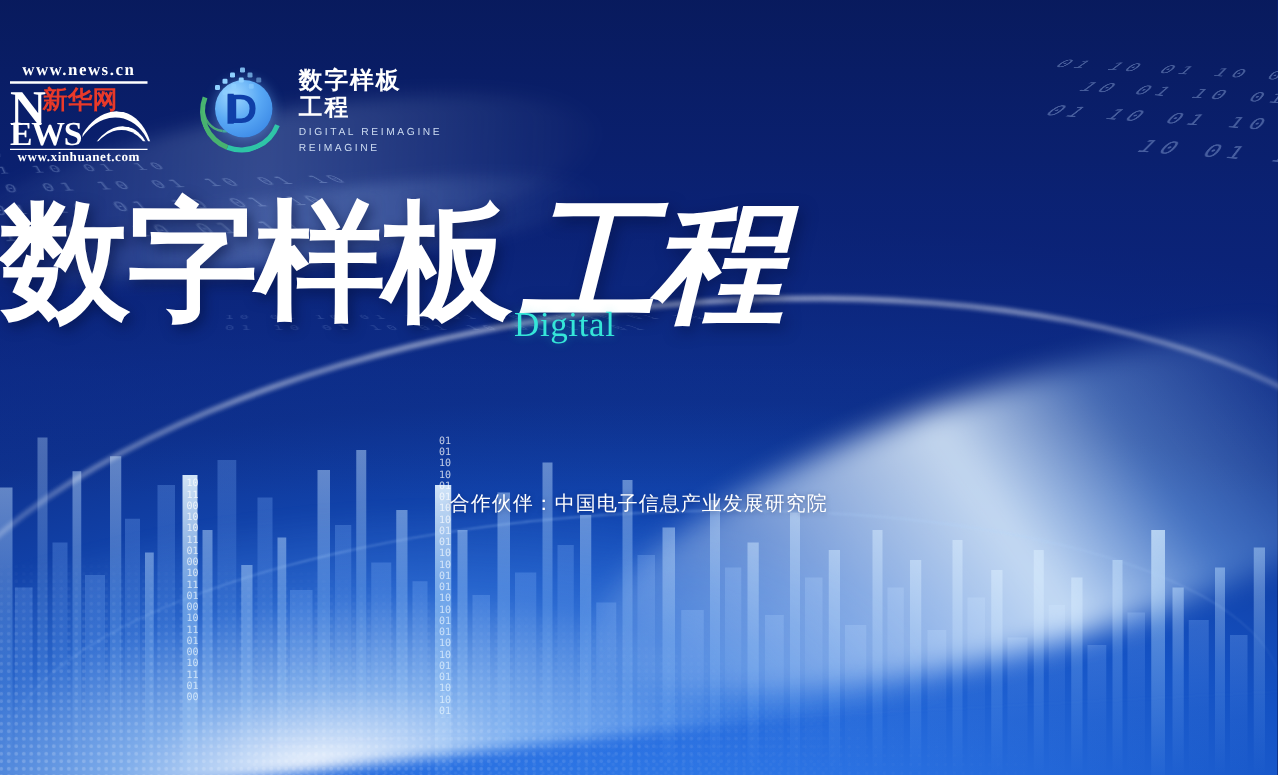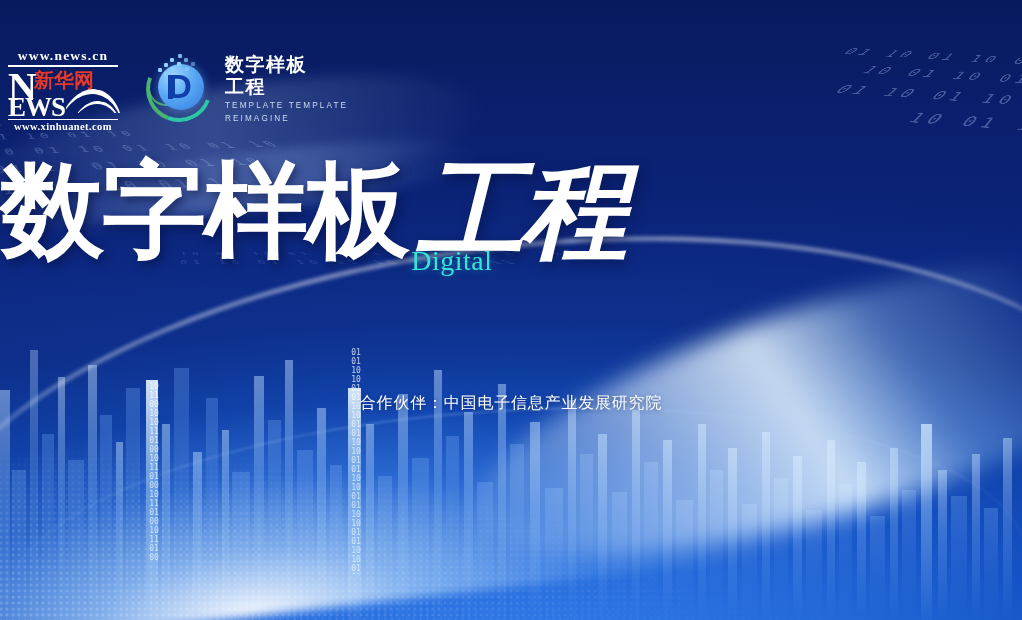--- a/index.html
+++ b/index.html
@@ -179,21 +179,21 @@
     filter: blur(5px);
     border-radius: 50%;
   }
 
   
   .logo-row {
     position: absolute;
     left: 8px; top: 48px;
     display: flex;
     align-items: flex-start;
-    gap: 26px;
+    gap: 40px;
     z-index: 6;
   }
 
   
   .xinhua { position: relative; width: 110px; }
   .xh-top {
     font-family: "Liberation Serif", "DejaVu Serif", serif;
     font-size: 13.5px;
     font-weight: 700;
     color: #ffffff;
@@ -565,21 +565,21 @@
           <i style="left:19px; top:8px;"></i>
           <i style="left:20px; top:0px;  opacity:.85;"></i>
           <i style="left:26px; top:4px;  opacity:.7;"></i>
           <i style="left:27px; top:13px; opacity:.55;"></i>
           <i style="left:33px; top:8px;  opacity:.5;"></i>
         </span>
       </div>
       <div class="dt-text">
         <div class="dt-cn1">数字样板</div>
         <div class="dt-cn2">工程</div>
-        <div class="dt-en">TEMPLATE TEMPLATE</div>
+        <div class="dt-en">DIGITAL REIMAGINE</div>
         <div class="dt-en">REIMAGINE</div>
       </div>
     </div>
 
   </div>
 
   <div class="title-wrap">
     <div class="title-main">
       <span class="t-heavy">数字样板</span>
       <span class="t-brush">工程</span>

